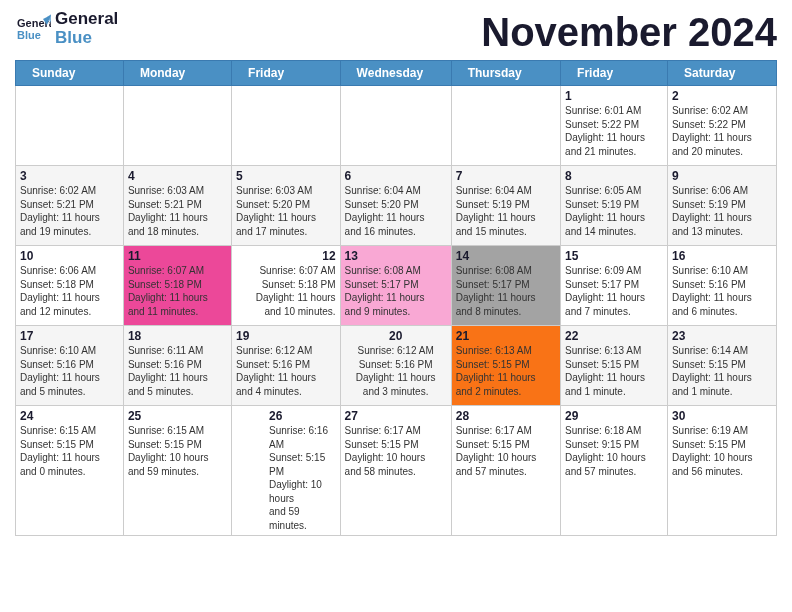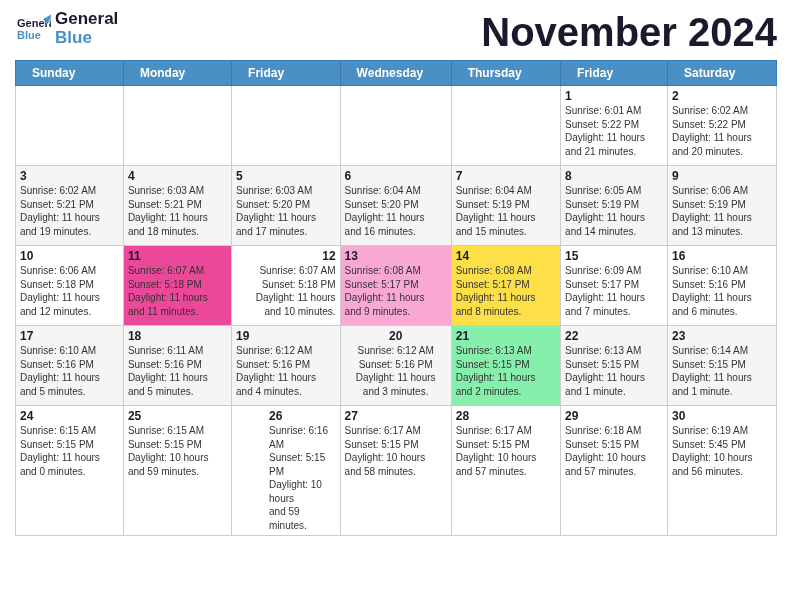--- a/index.html
+++ b/index.html
@@ -219,21 +219,21 @@
 Daylight: 11 hours
 and 10 minutes.</div>
           </td>
           <td style="background: #f9a8d4;">
             <span class="day-number">13</span>
             <div class="day-info" style="white-space: pre-line;">Sunrise: 6:08 AM
 Sunset: 5:17 PM
 Daylight: 11 hours
 and 9 minutes.</div>
           </td>
-          <td style="background: #fde047;">
+          <td style="background: #a3a3a3;">
             <span class="day-number">14</span>
             <div class="day-info" style="white-space: pre-line;">Sunrise: 6:08 AM
 Sunset: 5:17 PM
 Daylight: 11 hours
 and 8 minutes.</div>
           </td>
           <td style="background: rgb(255, 255, 255);">
             <span class="day-number">15</span>
             <div class="day-info" style="white-space: pre-line;">Sunrise: 6:09 AM
 Sunset: 5:17 PM
@@ -270,21 +270,21 @@
 Daylight: 11 hours
 and 4 minutes.</div>
           </td>
           <td style="background: rgb(245, 245, 245); text-align: center;">
             <span class="day-number">20</span>
             <div class="day-info" style="white-space: pre-line;">Sunrise: 6:12 AM
 Sunset: 5:16 PM
 Daylight: 11 hours
 and 3 minutes.</div>
           </td>
-          <td style="background: #86efac;">
+          <td style="background: #f97316;">
             <span class="day-number">21</span>
             <div class="day-info" style="white-space: pre-line;">Sunrise: 6:13 AM
 Sunset: 5:15 PM
 Daylight: 11 hours
 and 2 minutes.</div>
           </td>
           <td style="background: rgb(245, 245, 245);">
             <span class="day-number">22</span>
             <div class="day-info" style="white-space: pre-line;">Sunrise: 6:13 AM
 Sunset: 5:15 PM
@@ -331,27 +331,27 @@
           <td style="background: rgb(255, 255, 255); margin-left: 32px;">
             <span class="day-number">28</span>
             <div class="day-info" style="white-space: pre-line;">Sunrise: 6:17 AM
 Sunset: 5:15 PM
 Daylight: 10 hours
 and 57 minutes.</div>
           </td>
           <td style="background: rgb(255, 255, 255);">
             <span class="day-number">29</span>
             <div class="day-info" style="white-space: pre-line;">Sunrise: 6:18 AM
-Sunset: 5:15 PM
+Sunset: 9:15 PM
 Daylight: 10 hours
 and 57 minutes.</div>
           </td>
           <td style="background: rgb(255, 255, 255);">
             <span class="day-number">30</span>
             <div class="day-info" style="white-space: pre-line;">Sunrise: 6:19 AM
-Sunset: 5:45 PM
+Sunset: 5:15 PM
 Daylight: 10 hours
 and 56 minutes.</div>
           </td>
         </tr>
       </tbody>
   </table>
 </div>
 
 </body></html>

